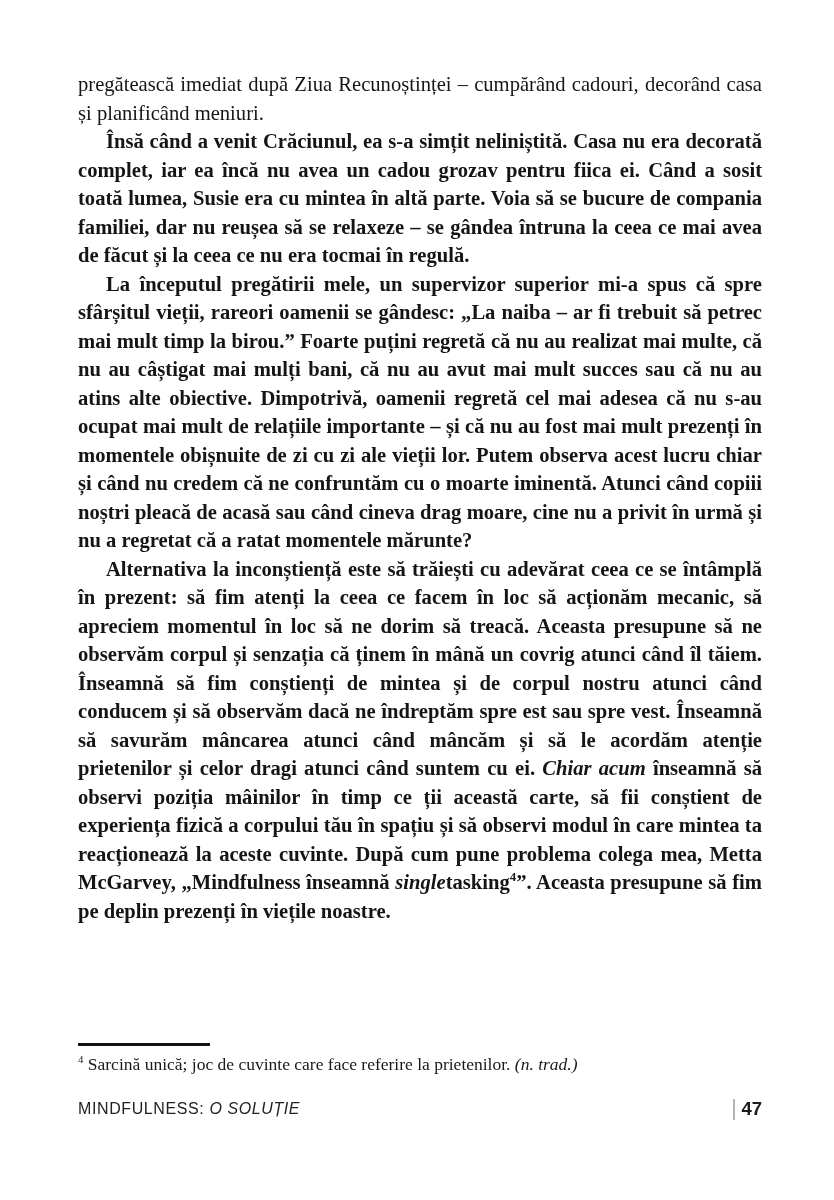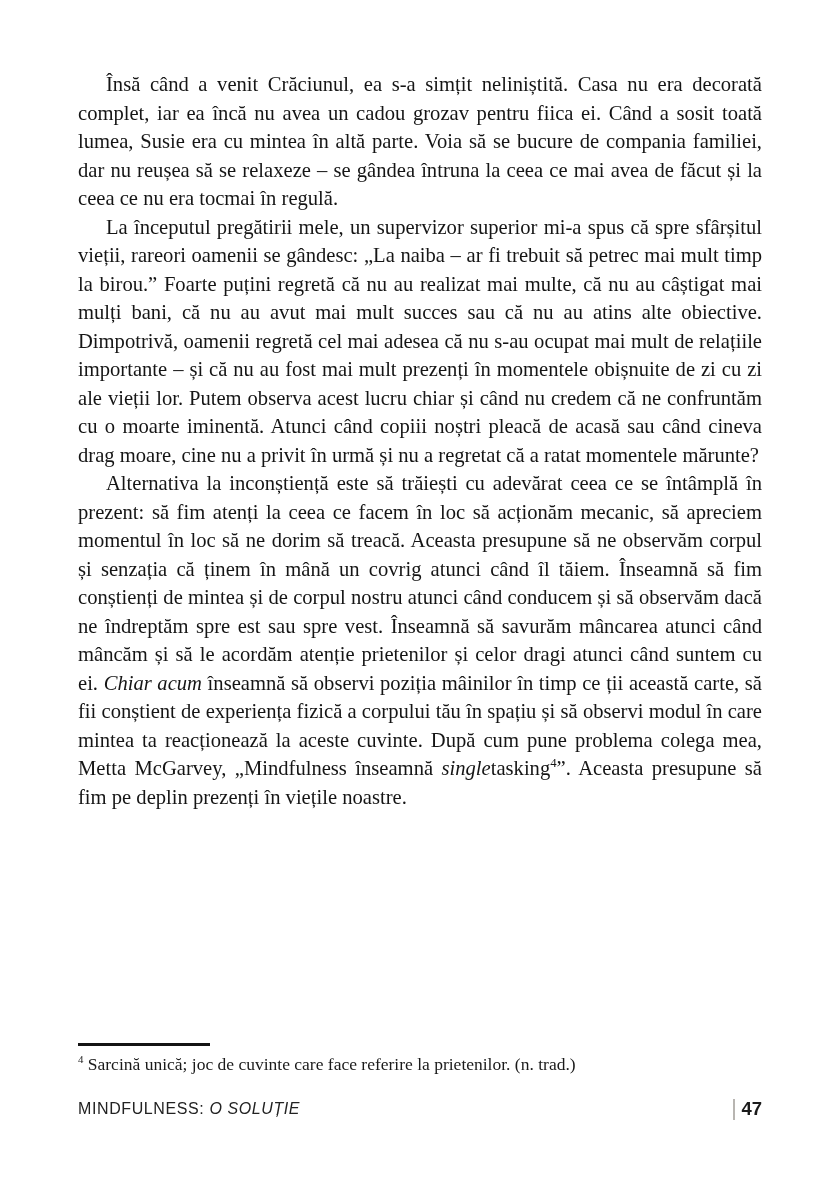--- a/index.html
+++ b/index.html
@@ -27,20 +27,21 @@
     line-height: 28.5px;
     text-align: justify;
     text-justify: inter-word;
   }
   .body-text p.para {
     margin: 0;
     padding: 0;
   }
   .body-text p.para.indent {
     text-indent: 28px;
+    font-weight: bold;
   }
   sup {
     font-size: 0.62em;
     line-height: 0;
     vertical-align: super;
   }
   .footnote-block {
     position: absolute;
     left: 78px;
     top: 1043px;
@@ -88,28 +89,29 @@
     font-weight: bold;
     color: #1b1b1b;
   }
 </style>
 </head>
 <body>
 
 <div class="page">
 
   <div class="body-text" id="body-text">
+      <p class="para"><span>pregătească imediat după Ziua Recunoștinței – cumpărând cadouri, decorând casa și planificând meniuri.</span></p>
       <p class="para indent"><span>Însă când a venit Crăciunul, ea s-a simțit neliniștită. Casa nu era decorată complet, iar ea încă nu avea un cadou grozav pentru fiica ei. Când a sosit toată lumea, Susie era cu mintea în altă parte. Voia să se bucure de compania familiei, dar nu reușea să se relaxeze – se gândea întruna la ceea ce mai avea de făcut și la ceea ce nu era tocmai în regulă.</span></p>
       <p class="para indent"><span>La începutul pregătirii mele, un supervizor superior mi-a spus că spre sfârșitul vieții, rareori oamenii se gândesc: „La naiba – ar fi trebuit să petrec mai mult timp la birou.” Foarte puțini regretă că nu au realizat mai multe, că nu au câștigat mai mulți bani, că nu au avut mai mult succes sau că nu au atins alte obiective. Dimpotrivă, oamenii regretă cel mai adesea că nu s-au ocupat mai mult de relațiile importante – și că nu au fost mai mult prezenți în momentele obișnuite de zi cu zi ale vieții lor. Putem observa acest lucru chiar și când nu credem că ne confruntăm cu o moarte iminentă. Atunci când copiii noștri pleacă de acasă sau când cineva drag moare, cine nu a privit în urmă și nu a regretat că a ratat momentele mărunte?</span></p>
       <p class="para indent"><span>Alternativa la inconștiență este să trăiești cu adevărat ceea ce se întâmplă în prezent: să fim atenți la ceea ce facem în loc să acționăm mecanic, să apreciem momentul în loc să ne dorim să treacă. Aceasta presupune să ne observăm corpul și senzația că ținem în mână un covrig atunci când îl tăiem. Înseamnă să fim conștienți de mintea și de corpul nostru atunci când conducem și să observăm dacă ne îndreptăm spre est sau spre vest. Înseamnă să savurăm mâncarea atunci când mâncăm și să le acordăm atenție prietenilor și celor dragi atunci când suntem cu ei. </span><span style="font-style: italic;">Chiar acum</span><span> înseamnă să observi poziția mâinilor în timp ce ții această carte, să fii conștient de experiența fizică a corpului tău în spațiu și să observi modul în care mintea ta reacționează la aceste cuvinte. După cum pune problema colega mea, Metta McGarvey, „Mindfulness înseamnă </span><span style="font-style: italic;">single</span><span>tasking</span><sup>4</sup><span>”. Aceasta presupune să fim pe deplin prezenți în viețile noastre.</span></p>
     </div>
 
   <div class="footnote-block">
     <div class="footnote-rule"></div>
-    <div class="footnote"><sup>4</sup><span> Sarcină unică; joc de cuvinte care face referire la prietenilor. </span><span style=" margin-top: 32px;">(n. trad.)</span></div>
+    <div class="footnote"><sup>4</sup><span> Sarcină unică; joc de cuvinte care face referire la prietenilor. </span><span style="font-style: italic; margin-top: 32px;">(n. trad.)</span></div>
   </div>
 
   <div class="footer">
     <div class="running-head"><span>MINDFULNESS: </span><span style="font-style: italic;">O SOLUȚIE</span></div>
     <div class="page-num-wrap">
       <span class="footer-bar"></span>
       <span class="page-num">47</span>
     </div>
   </div>
 

